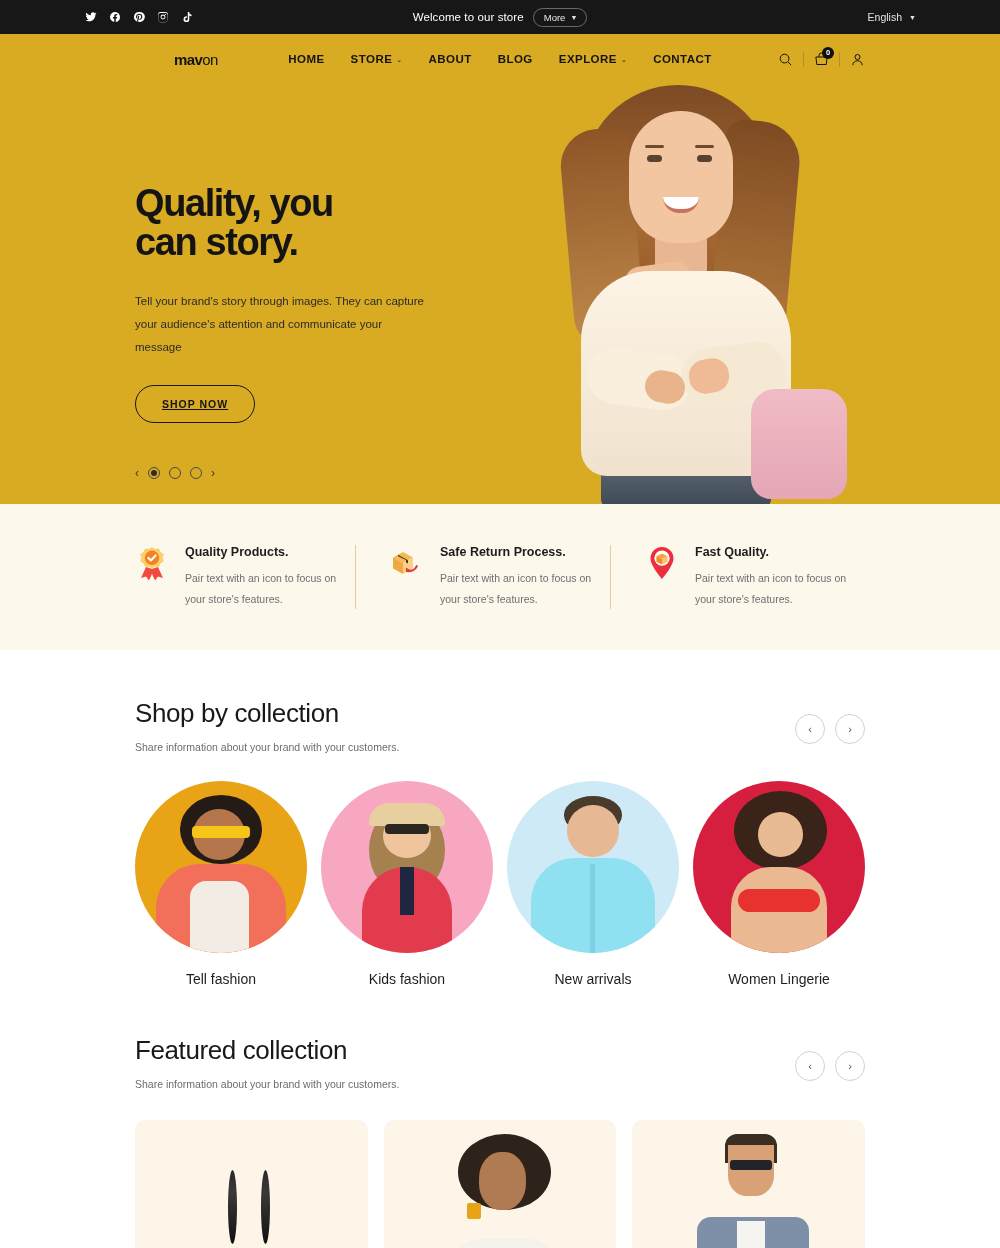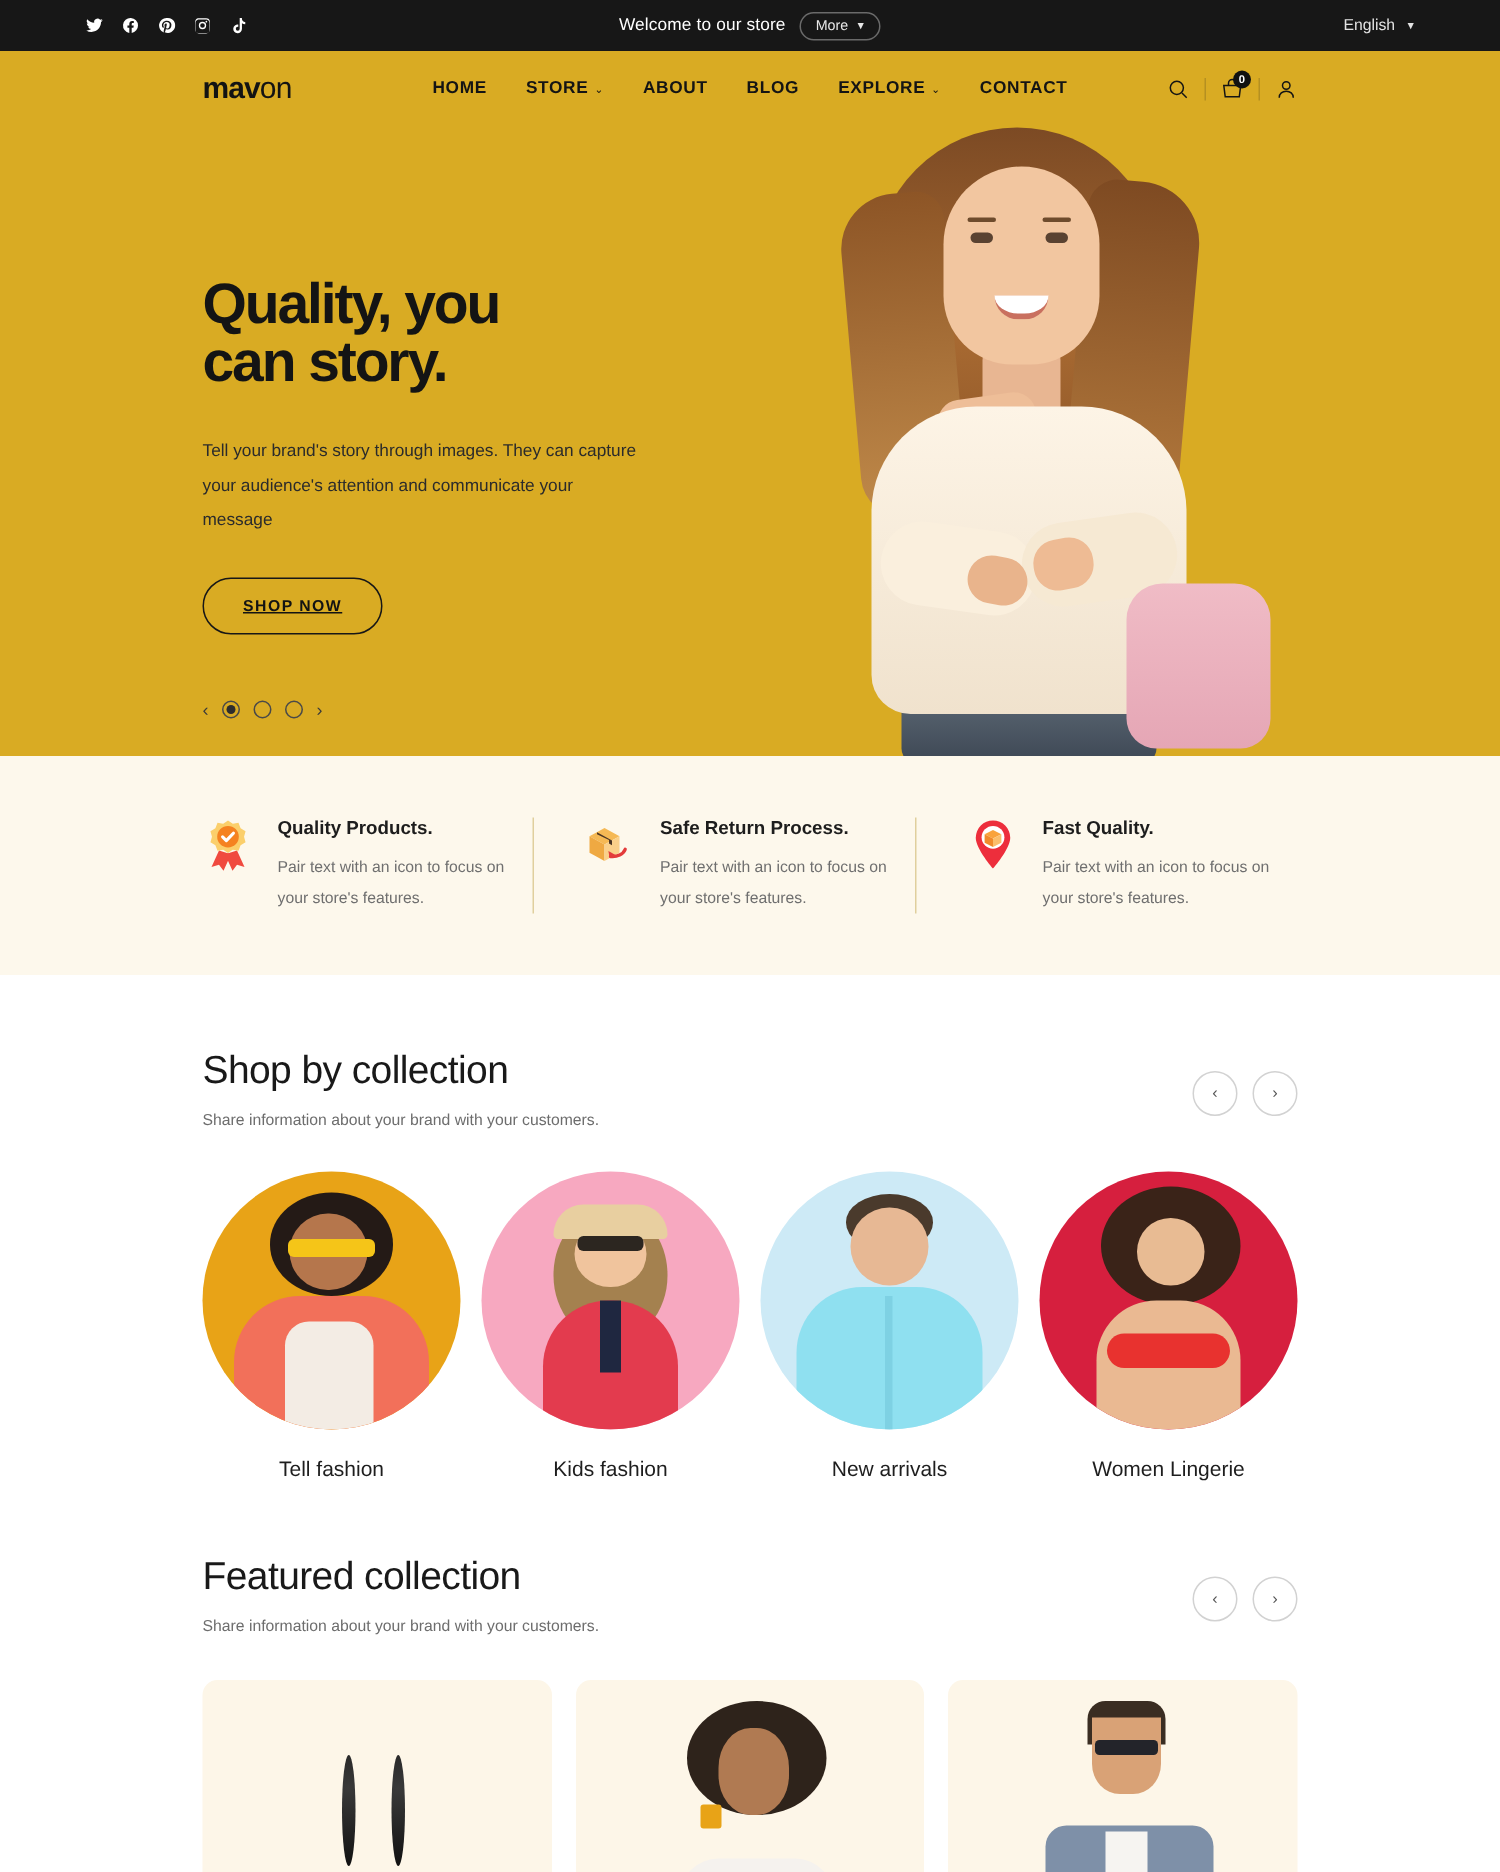--- a/index.html
+++ b/index.html
@@ -5,21 +5,21 @@
   * { box-sizing: border-box; margin: 0; padding: 0; }
   html, body {
     width: 1000px; height: 1248px;
     font-family: "Liberation Sans", sans-serif;
     background: #ffffff; overflow: hidden;
   }
 
   
   .topbar {
     height: 34px; background: #171717; color: #fff;
-    display: flex; align-items: center; padding: 0 56px;
+    display: flex; align-items: center; padding: 0 84px;
     position: relative;
     gap: 15px;
   }
   .social { display: flex; align-items: center; gap: 11px; }
   .social .s-ico {
     width: 13px; height: 13px; display: flex;
     align-items: center; justify-content: center; cursor: pointer;
   }
   .social svg { width: 12px; height: 12px; fill: #fff; }
   .topcenter {
@@ -42,21 +42,21 @@
   }
 
   
   .hero {
     height: 470px; background: #D9AB23; position: relative; overflow: hidden;
   }
   .navbar {
     height: 50px; display: flex; align-items: center;
     padding: 0 135px; position: relative; z-index: 5;
   }
-  .logo { font-size: 20px; letter-spacing: -.6px; color: #131313; cursor: pointer; }
+  .logo { font-size: 15px; letter-spacing: -.6px; color: #131313; cursor: pointer; margin-left: 39px; }
   .logo b { font-weight: 800; }
   .logo span { font-weight: 400; }
   .menu {
     position: absolute; left: 0; right: 0; display: flex;
     justify-content: center; align-items: center; gap: 26px;
   }
   .menu-item {
     font-size: 11.5px; font-weight: 700; color: #141414;
     letter-spacing: .45px; display: flex; align-items: center; gap: 4px;
     cursor: pointer;

